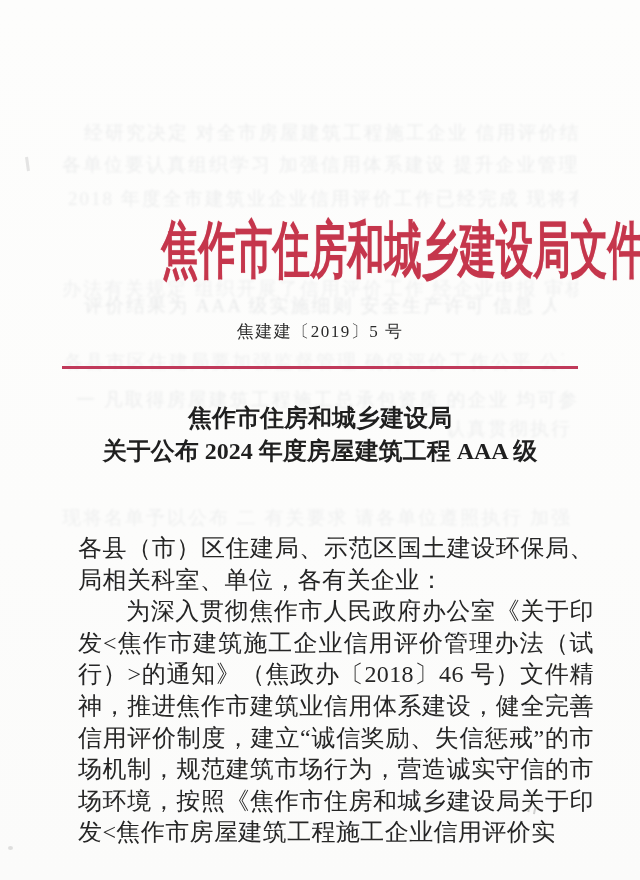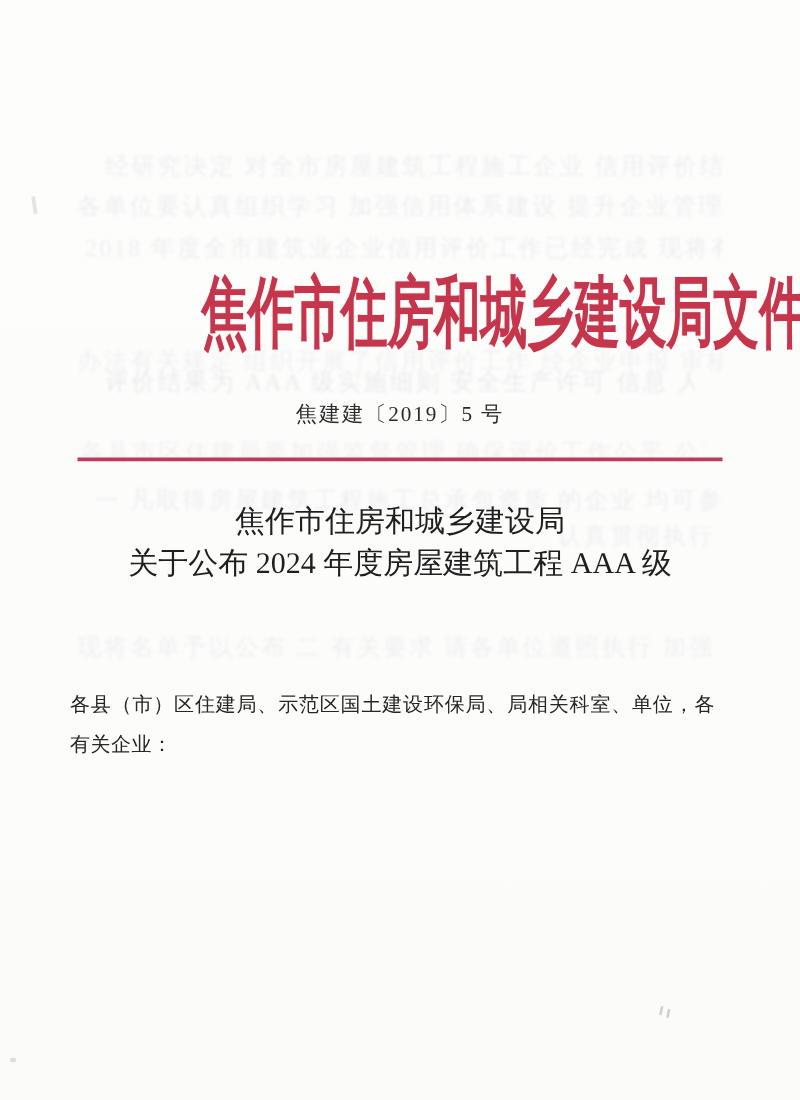--- a/index.html
+++ b/index.html
@@ -81,37 +81,36 @@
   }
 
   
   .doc-title {
     position: absolute;
     top: 402px;
     left: 20px;
     width: 600px;
     text-align: center;
     font-size: 24px;
-    font-weight: 400;
+    font-weight: 700;
     color: #1f1f1f;
     line-height: 33px;
   }
 
   
   .body-text {
     position: absolute;
     top: 533px;
-    left: 56px;
+    left: 78px;
     width: 516px;
-    font-size: 16px;
+    font-size: 24px;
     line-height: 31.6px;
     color: #262626;
     text-align: justify;
     letter-spacing: 0.4px;
-    margin-top: 16px;
   }
   .body-text p { margin: 0; }
   .body-text p.indent { text-indent: 2em; }
 
   
   .speck {
     position: absolute;
     background: #9a9a9a;
     opacity: 0.5;
     pointer-events: none;
@@ -144,19 +143,20 @@
 
   <div class="red-line"></div>
 
   <div class="doc-title">
     <div>焦作市住房和城乡建设局</div>
     <div>关于公布 2024 年度房屋建筑工程 AAA 级</div>
   </div>
 
   <div class="body-text">
     <p>各县（市）区住建局、示范区国土建设环保局、局相关科室、单位，各有关企业：</p>
+    <p class="indent">为深入贯彻焦作市人民政府办公室《关于印发&lt;焦作市建筑施工企业信用评价管理办法（试行）&gt;的通知》（焦政办〔2018〕46 号）文件精神，推进焦作市建筑业信用体系建设，健全完善信用评价制度，建立“诚信奖励、失信惩戒”的市场机制，规范建筑市场行为，营造诚实守信的市场环境，按照《焦作市住房和城乡建设局关于印发&lt;焦作市房屋建筑工程施工企业信用评价实</p>
   </div>
 
   <div class="speck speck-a"></div>
   <div class="speck speck-b"></div>
   <div class="speck speck-c"></div>
 
 </div>
 
 </body></html>

